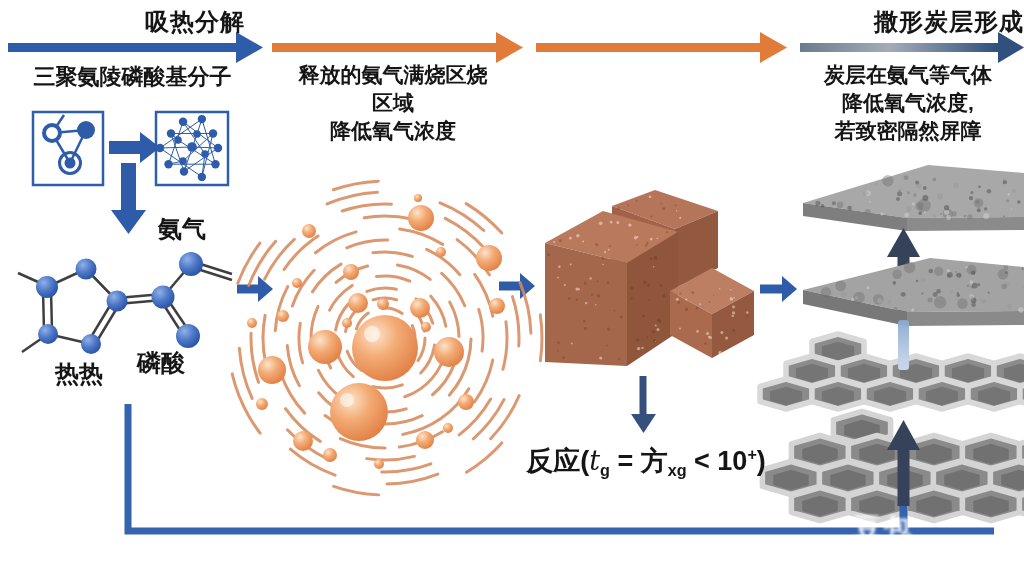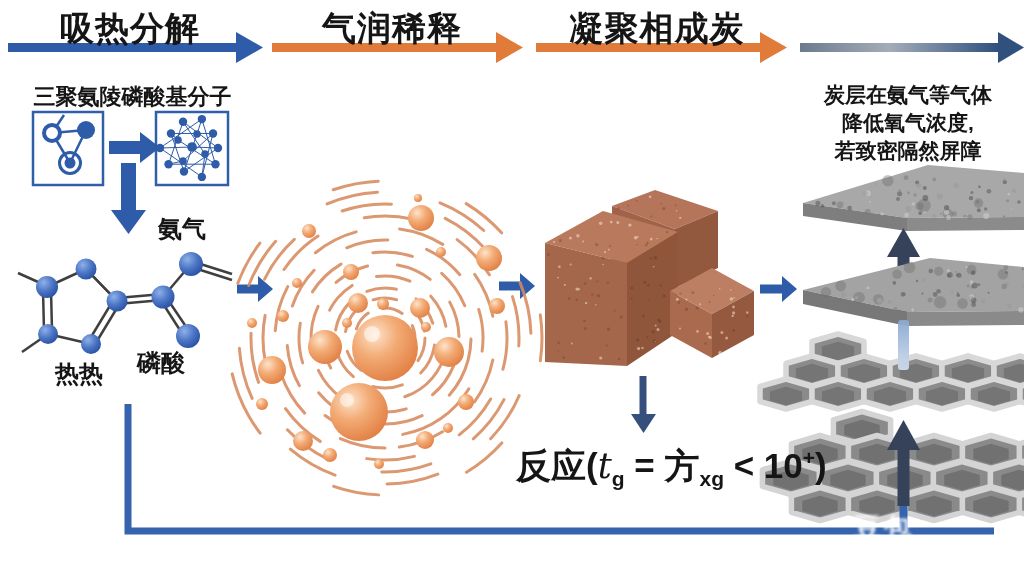--- a/index.html
+++ b/index.html
@@ -1,22 +1,22 @@
 <!DOCTYPE html>
 <html><head>
 <meta charset="utf-8">
 <style>
   html,body{margin:0;padding:0;background:#ffffff;}
   .canvas{position:relative;width:1024px;height:575px;background:#fff;overflow:hidden;
           font-family:"Liberation Sans","DejaVu Sans",sans-serif;color:#151515;}
   .abs{position:absolute;}
-  .stage-title{font-size:34px;font-weight:700;text-align:center;letter-spacing:1px;}
-  .stage-desc{font-size:21px;font-weight:600;text-align:center;line-height:1.33;white-space:pre-line;margin-top:20px;}
+  .stage-title{font-size:24px;font-weight:700;text-align:right;letter-spacing:1px;}
+  .stage-desc{font-size:21px;font-weight:600;text-align:center;line-height:1.33;white-space:pre-line;}
   .mol-label{font-size:24px;font-weight:600;}
-  .formula{font-size:35px;font-weight:600;text-align:center;white-space:nowrap;}
+  .formula{font-size:27px;font-weight:600;text-align:center;white-space:nowrap;}
   .formula i{font-style:italic;font-family:"DejaVu Serif",serif;font-weight:500;}
   .formula sub{font-size:60%;}
   .formula sup{font-size:60%;}
   .watermark{font-size:27px;font-weight:700;color:#ffffff;opacity:.95;filter:blur(1.4px);letter-spacing:3px;}
   svg{display:block;}
 </style>
 </head>
 <body>
 
 <div class="canvas">
@@ -565,24 +565,26 @@
         </g>
       <rect x="899.5" y="496" width="8" height="38" fill="#3563ae"></rect>
       <g fill="#36425a">
         <rect x="897.5" y="448" width="12" height="58"></rect>
           <polygon points="887,450 920,450 903.5,420"></polygon>
       </g>
     </g>
   </svg>
 
   <div class="abs stage-title" style="left:15px;top:6px;width:230px">吸热分解</div>
-  <div class="abs stage-title" style="left:272px;top:6px;width:240px">气润稀释</div>
-  <div class="abs stage-title" style="left:527px;top:6px;width:260px">凝聚相成炭</div>
+  <div class="abs stage-title" style="left:790px;top:6px;width:234px">撒形炭层形成</div>
 
   <div class="abs stage-desc" style="left:10px;top:62px;width:245px;font-size:22px">三聚氨陵磷酸基分子</div>
+  <div class="abs stage-desc" style="left:268px;top:61px;width:250px">释放的氨气满烧区烧
+区域
+降低氧气浓度</div>
   <div class="abs stage-desc" style="left:792px;top:61px;width:232px">炭层在氨气等气体
 降低氧气浓度,
 若致密隔然屏障</div>
 
   <div class="abs mol-label" style="left:158px;top:213px">氨气</div>
   <div class="abs mol-label" style="left:55px;top:358px">热热</div>
   <div class="abs mol-label" style="left:137px;top:347px">磷酸</div>
 
   <div class="abs formula" style="left:516px;top:443px;width:260px">
     <span>反应(</span><i>t</i><sub>g</sub><span> = </span><span>方</span><sub>xg</sub><span> &lt; </span><span>10</span><sup>+</sup><span>)</span>

